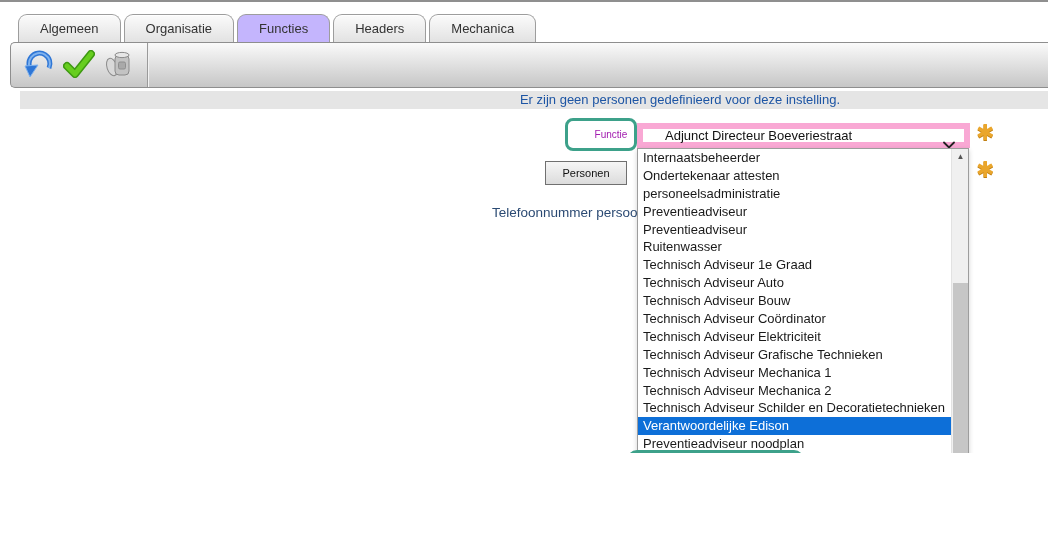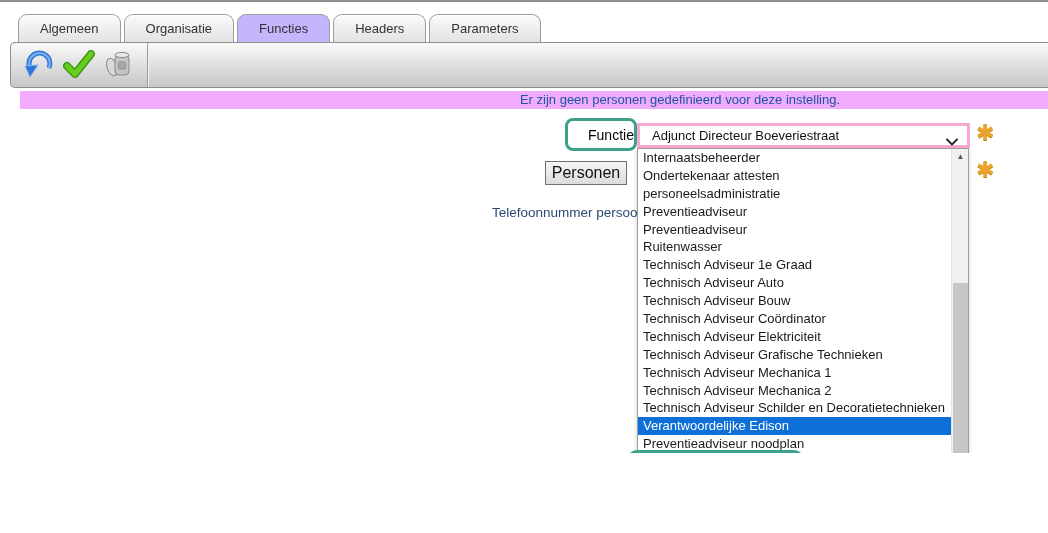--- a/index.html
+++ b/index.html
@@ -27,42 +27,42 @@
   .toolbar {
     position:absolute; left:10px; right:0; top:42px; height:46px;
     background:linear-gradient(#fafafa,#c6c6c6);
     border:1px solid #8e8e8e; border-right:none; border-radius:5px 0 0 5px;
     display:flex; align-items:center; padding-left:8px; z-index:2;
   }
   .tbtn { background:transparent; border:none; width:40px; height:40px; display:flex; align-items:center; justify-content:center; cursor:pointer; }
   .tsep { width:1px; height:44px; background:#9a9a9a; margin-left:8px; box-shadow:1px 0 0 #f2f2f2; }
 
   
-  .infobar { position:absolute; left:20px; right:0; top:91px; height:18px; background:#f0abfc; }
+  .infobar { position:absolute; left:20px; right:0; top:91px; height:18px; background:#e5e5e5; }
   .infomsg { position:absolute; left:292px; right:0; top:0; line-height:18px; text-align:center; color:#1d55a4; }
 
   
   .annot-box { position:absolute; border:3px solid var(--annotation); border-radius:8px; z-index:8; }
   .functie-box { left:565px; top:118px; width:72px; height:33px; display:flex; align-items:center; justify-content:center; }
-  .functie-box .lbl { color:#000000; font-size:14px;margin-left:20px; }
+  .functie-box .lbl { color:#a21caf; font-size:10px;margin-left:20px; }
 
   .select {
     position:absolute; left:637px; top:123px; width:333px; height:25px;
-    background:#fff; border:3px solid #f9a8d4; display:flex; align-items:center;
-    padding-left:12px; color:#111; z-index:4; cursor:default;
+    background:#fff; border:6px solid #f9a8d4; display:flex; align-items:center;
+    padding-left:22px; color:#111; z-index:4; cursor:default;
   }
   .select .chev { position:absolute; right:9px; top:8px; }
 
   .asterisk { position:absolute; left:976px; font-size:22px; font-weight:bold; color:var(--asterisk); text-shadow:0 1px 0 #c07f12; z-index:4; }
   .a1 { top:120px; } .a2 { top:157px; }
 
   .personen {
     position:absolute; left:545px; top:161px; width:82px; height:24px;
     background:linear-gradient(#f6f6f6,#dcdcdc); border:1px solid #707070;
-    font-family:inherit; font-size:16px; color:#111; cursor:pointer;
+    font-family:inherit; font-size:11px; color:#111; cursor:pointer;
   }
   .tel-label { position:absolute; left:397px; top:205px; width:248px; text-align:right; color:#2b4a73; font-size:13.5px; }
 
   
   .dropdown {
     position:absolute; left:637px; top:148px; width:332px; height:358px;
     background:#fff; border:1px solid #9d9d9d; border-radius:0;
     box-shadow:0 2px 5px rgba(0,0,0,.18); z-index:5; overflow:hidden;
   }
   .options { position:absolute; left:0; top:0; right:17px; bottom:0; }
@@ -82,21 +82,21 @@
 
 <div class="page">
   <div class="top-line"></div>
 
   <div class="tabs">
 
   <div class="tab">Algemeen</div>
       <div class="tab">Organisatie</div>
       <div class="tab active">Functies</div>
       <div class="tab">Headers</div>
-      <div class="tab">Parameters</div>
+      <div class="tab">Mechanica</div>
     </div>
 
   <div class="toolbar">
     <button class="tbtn">
       <span>
         <svg width="32" height="30" viewBox="0 0 32 30">
           <path d="M 9 22 A 10.5 10.5 0 1 1 26 19" fill="none" stroke="#2e76d6" stroke-width="5"></path>
           <path d="M 9 22 A 10.5 10.5 0 1 1 26 19" fill="none" stroke="#7fb2ee" stroke-width="2"></path>
           <polygon points="2,17 15,16 7,28" fill="#2e76d6" stroke="#7fb2ee" stroke-width="1"></polygon>
         </svg>

